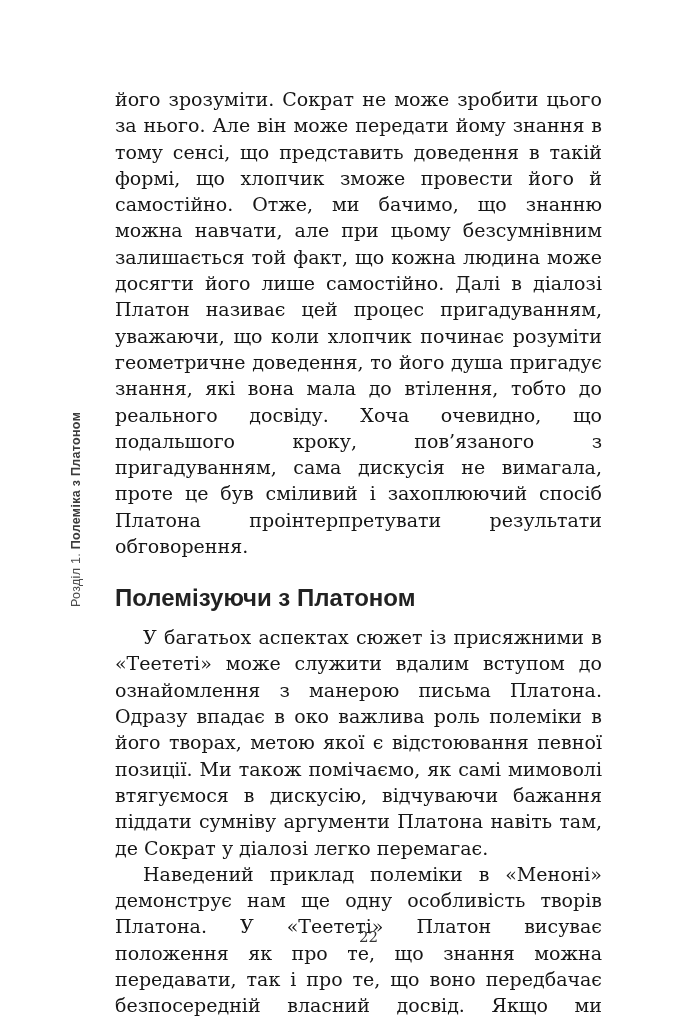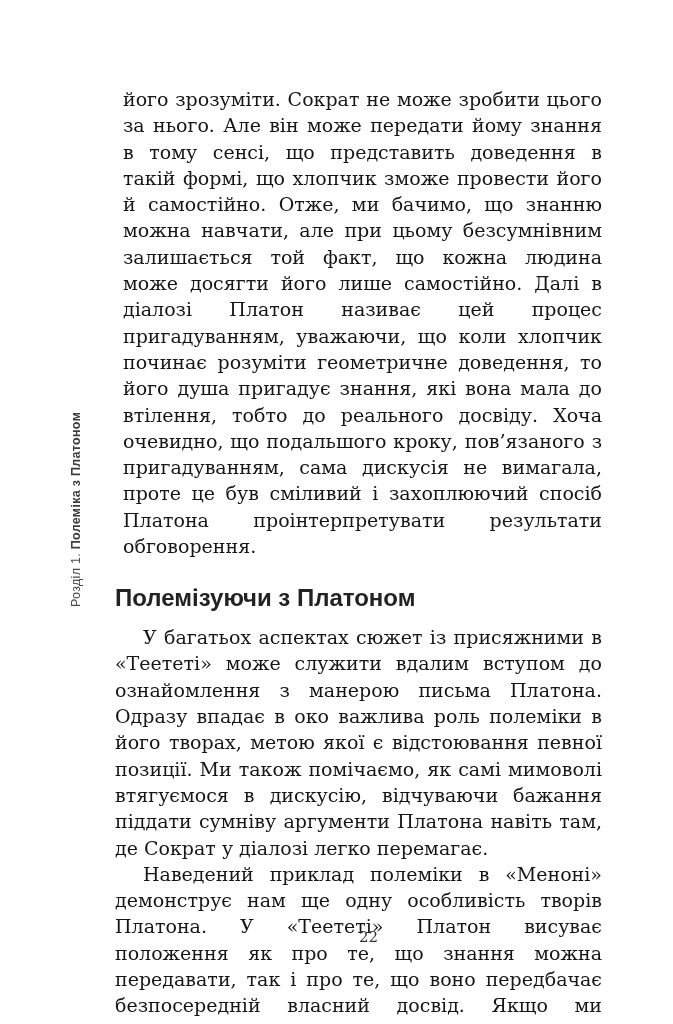--- a/index.html
+++ b/index.html
@@ -44,21 +44,20 @@
     text-align: justify;
     hyphens: auto;
     -webkit-hyphens: auto;
   }
   .content p {
     margin: 0;
     text-indent: 28px;
   }
   .content p.no-indent {
     text-indent: 0;
-    margin-left: 8px;
   }
   .content h2.section-heading {
     font-family: "Liberation Sans", "DejaVu Sans", sans-serif;
     font-size: 24px;
     font-weight: 600;
     color: #222222;
     text-align: left;
     margin: 25px 0 11px 0;
     line-height: 1.2;
   }

